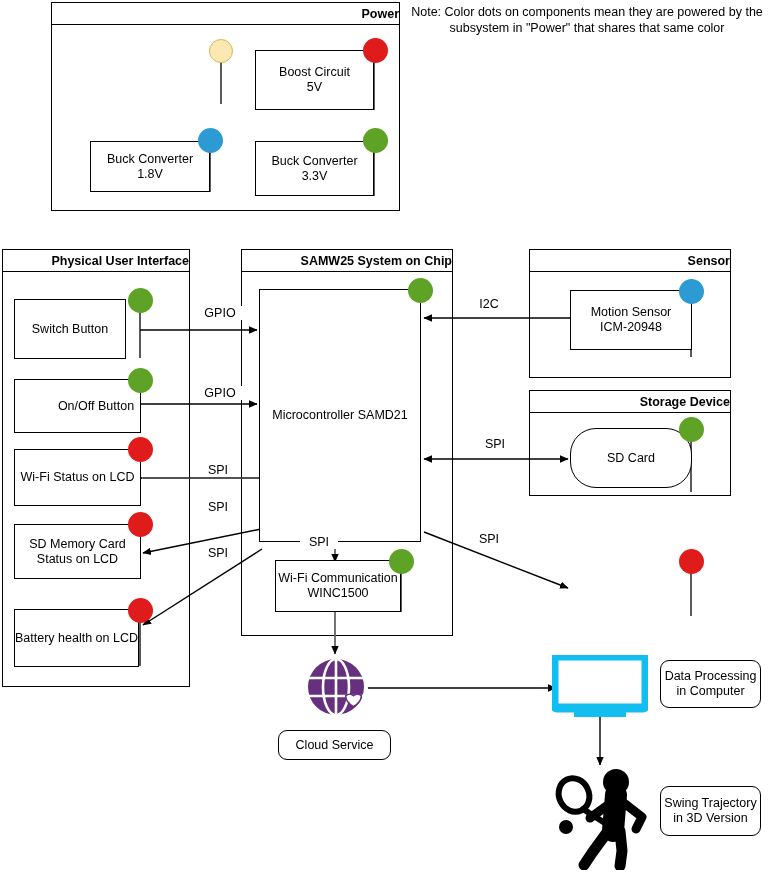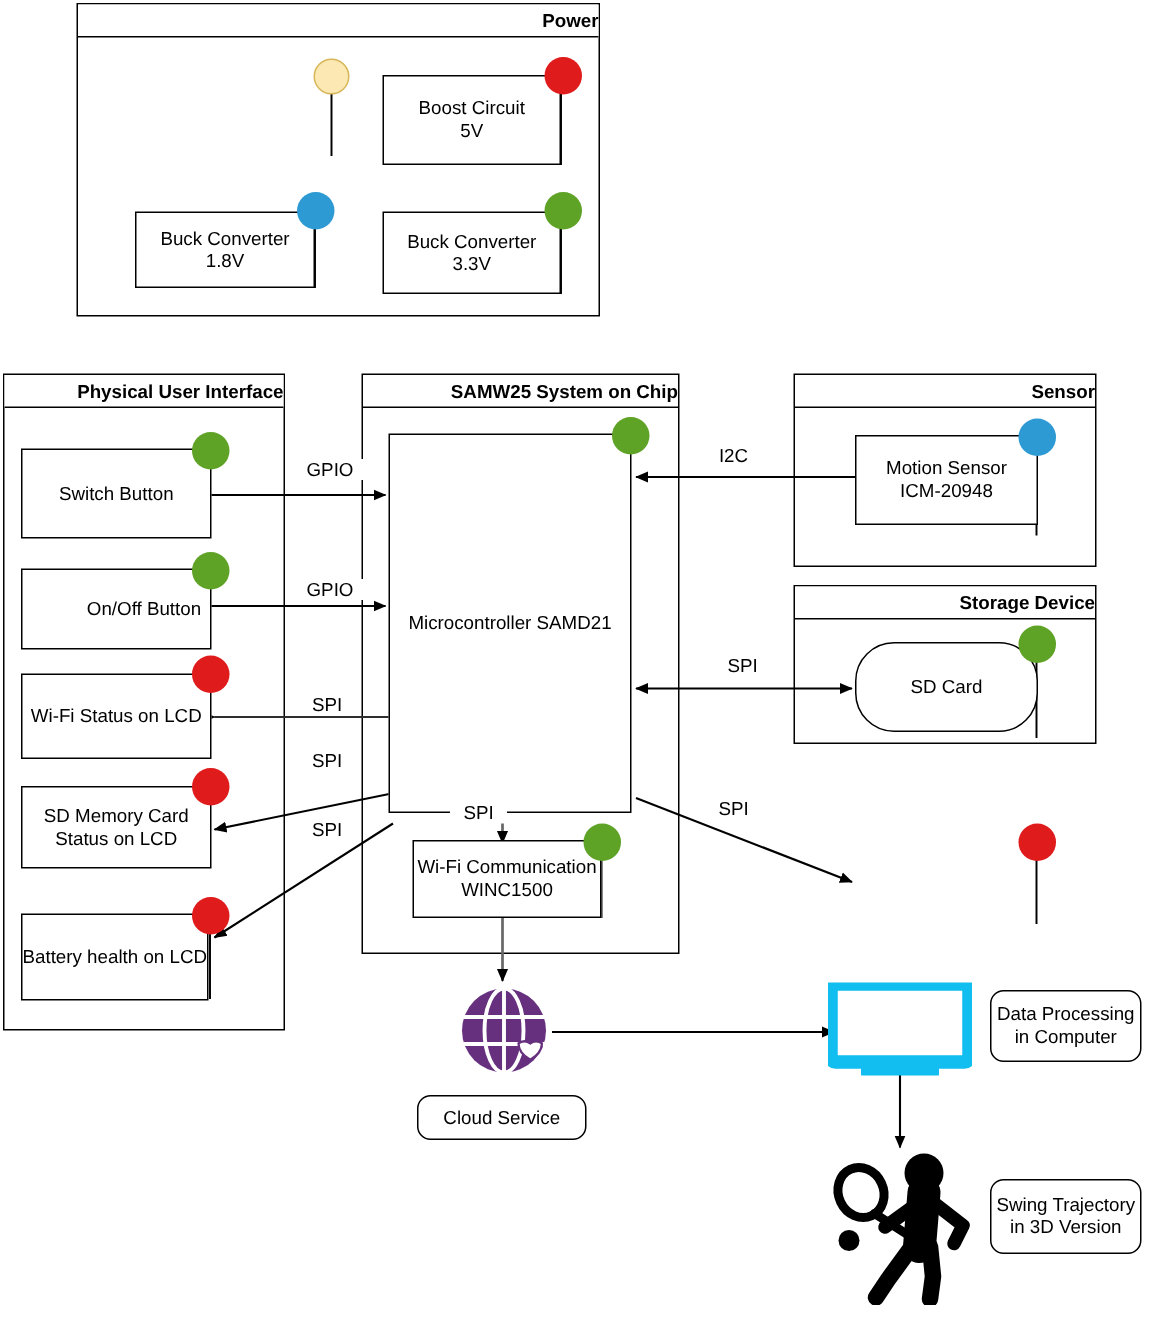--- a/index.html
+++ b/index.html
@@ -159,20 +159,22 @@
 
     <path d="M335,540 L335,562" stroke="#666" stroke-width="1.8" fill="none" marker-end="url(#ah)"></path>
 
     <path d="M335,612 L335,654" stroke="#666" stroke-width="1.8" fill="none" marker-end="url(#ah)"></path>
 
     <path d="M368,688 L556,688" stroke="#000" stroke-width="1.4" fill="none" marker-end="url(#ah)"></path>
 
     <path d="M600,712 L600,765" stroke="#000" stroke-width="1.4" fill="none" marker-end="url(#ah)"></path>
   </svg>
 
+  <div class="note" style="left:408px;top:4px;width:358px;">Note: Color dots on components mean they are powered by the
+subsystem in "Power" that shares that same color</div>
 
   <div class="group" style="left:51px;top:2px;width:349px;height:209px;">
     <div class="group-title">Power</div>
   </div>
   <div class="dot" style="left:209px;top:39px;width:24px;height:24px;background:#fce8b2;border:1.4px solid #d6b656;box-sizing:border-box;"></div>
 
   <div class="box" style="left:255px;top:50px;width:119px;height:60px;">Boost Circuit
 5V</div>
   <div class="dot" style="left:363px;top:38px;width:25px;height:25px;background:#e01b1b;"></div>
 
@@ -181,21 +183,21 @@
   <div class="dot" style="left:198px;top:128px;width:25px;height:25px;background:#2e9ad4;"></div>
 
   <div class="box" style="left:255px;top:141px;width:119px;height:55px;">Buck Converter
 3.3V</div>
   <div class="dot" style="left:363px;top:128px;width:25px;height:25px;background:#5ea226;"></div>
 
   <div class="group" style="left:2px;top:249px;width:188px;height:438px;">
     <div class="group-title">Physical User Interface</div>
   </div>
 
-  <div class="box" style="left:14px;top:299px;width:127px;height:60px;">Switch Button</div>
+  <div class="box" style="left:14px;top:299px;width:112px;height:60px;">Switch Button</div>
   <div class="dot" style="left:128px;top:288px;width:25px;height:25px;background:#5ea226;"></div>
 
   <div class="box" style="left:14px;top:379px;width:127px;height:54px;padding-left:37px;">On/Off Button</div>
   <div class="dot" style="left:128px;top:368px;width:25px;height:25px;background:#5ea226;"></div>
 
   <div class="box" style="left:14px;top:449px;width:127px;height:57px;">Wi-Fi Status on LCD</div>
   <div class="dot" style="left:128px;top:437px;width:25px;height:25px;background:#e01b1b;"></div>
 
   <div class="box" style="left:14px;top:524px;width:127px;height:55px;">SD Memory Card
 Status on LCD</div>

